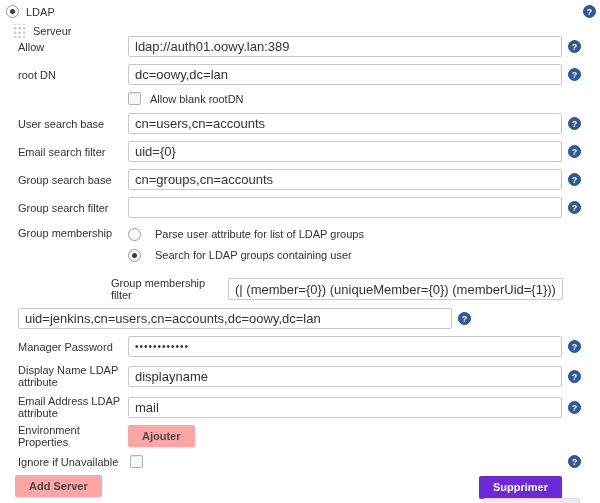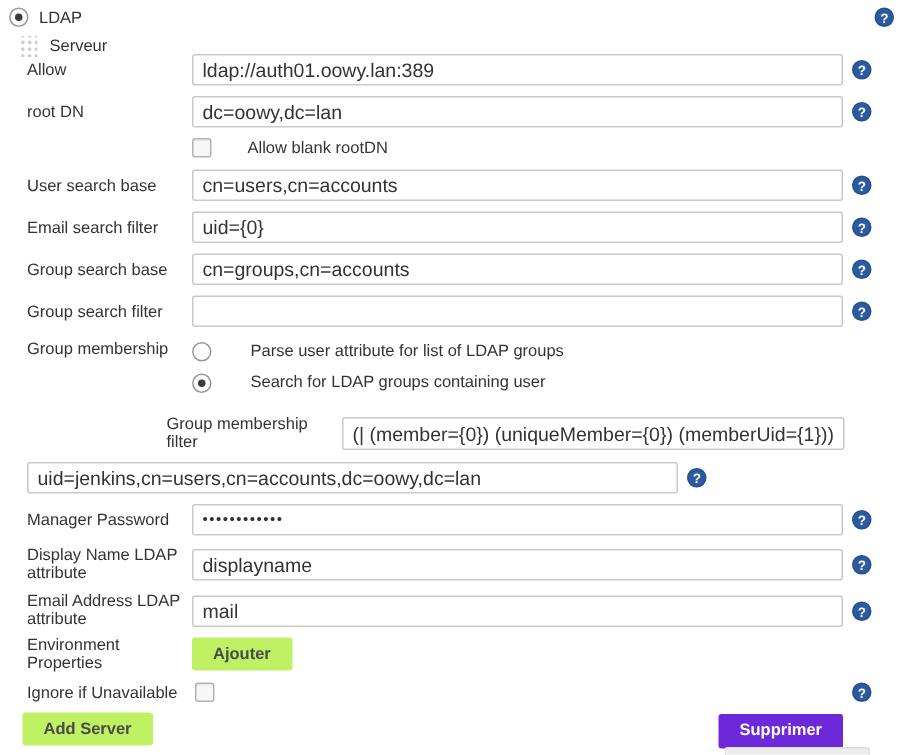--- a/index.html
+++ b/index.html
@@ -34,46 +34,46 @@
     border:1px solid #24508f;
   }
   input.text {
     width:100%; height:21px; border:1px solid #c9c9c9; border-radius:2px;
     padding:0 6px; font-family:"Liberation Sans", sans-serif; font-size:13px; color:#333;
     background:#fff; outline:none;
   }
   .btn {
     display:inline-block; border:none; border-radius:2px; cursor:pointer;
     font-family:"Liberation Sans", sans-serif; font-size:11px; font-weight:bold;
-    color:#4a4a4a; background:#bef264; padding:0 14px; height:22px; line-height:22px;
+    color:#4a4a4a; background:#fca5a5; padding:0 14px; height:22px; line-height:22px;
   }
   .btn.danger { background:#6d28d9; color:#fff; height:23px; line-height:23px; }
 
   
   .ldap-row { position:absolute; left:6px; top:5px; display:flex; align-items:center; gap:7px; }
   .ldap-help { position:absolute; right:4px; top:5px; }
 
   .section-header { position:absolute; left:12px; top:24px; display:flex; align-items:center; gap:8px; }
   .grip {
     display:inline-block; width:13px; height:14px;
     background-image:radial-gradient(#cbcbcb 1.2px, transparent 1.4px);
     background-size:4.5px 4.5px; background-position:1px 2px;
   }
 
   .form { position:absolute; left:18px; top:36px; width:563px; }
   .row { display:flex; align-items:center; margin-bottom:7px; }
   .row .lbl { width:110px; flex:none; padding-right:4px; }
   .row .ctl { width:434px; flex:none; display:flex; align-items:center; }
   .row .help-slot { width:19px; flex:none; display:flex; justify-content:flex-end; }
 
-  .row.checkbox-row { margin:3px 0 8px 110px; align-items:center; gap:24px; }
+  .row.checkbox-row { margin:3px 0 8px 110px; align-items:center; gap:9px; }
 
   .row.gm { align-items:flex-start; margin-bottom:7px; }
   .gm-block { width:453px; }
-  .gm-option { display:flex; align-items:center; gap:26px; height:18px; margin-bottom:3px; }
+  .gm-option { display:flex; align-items:center; gap:14px; height:18px; margin-bottom:3px; }
   .gm-filter { display:flex; align-items:center; margin-left:-17px; margin-top:13px; }
   .gm-filter .gm-filter-lbl { width:114px; flex:none; }
   .gm-filter input.text { width:335px; height:22px; margin-left:3px; }
 
   .row.env-row { margin-bottom:7px; }
   .row.ignore-row { margin-bottom:5px; }
 
   .delete-row { display:flex; justify-content:flex-end; margin:8px 19px 0 0; }
 
   .add-server { position:absolute; left:15px; top:475px; height:22px; line-height:22px; }

